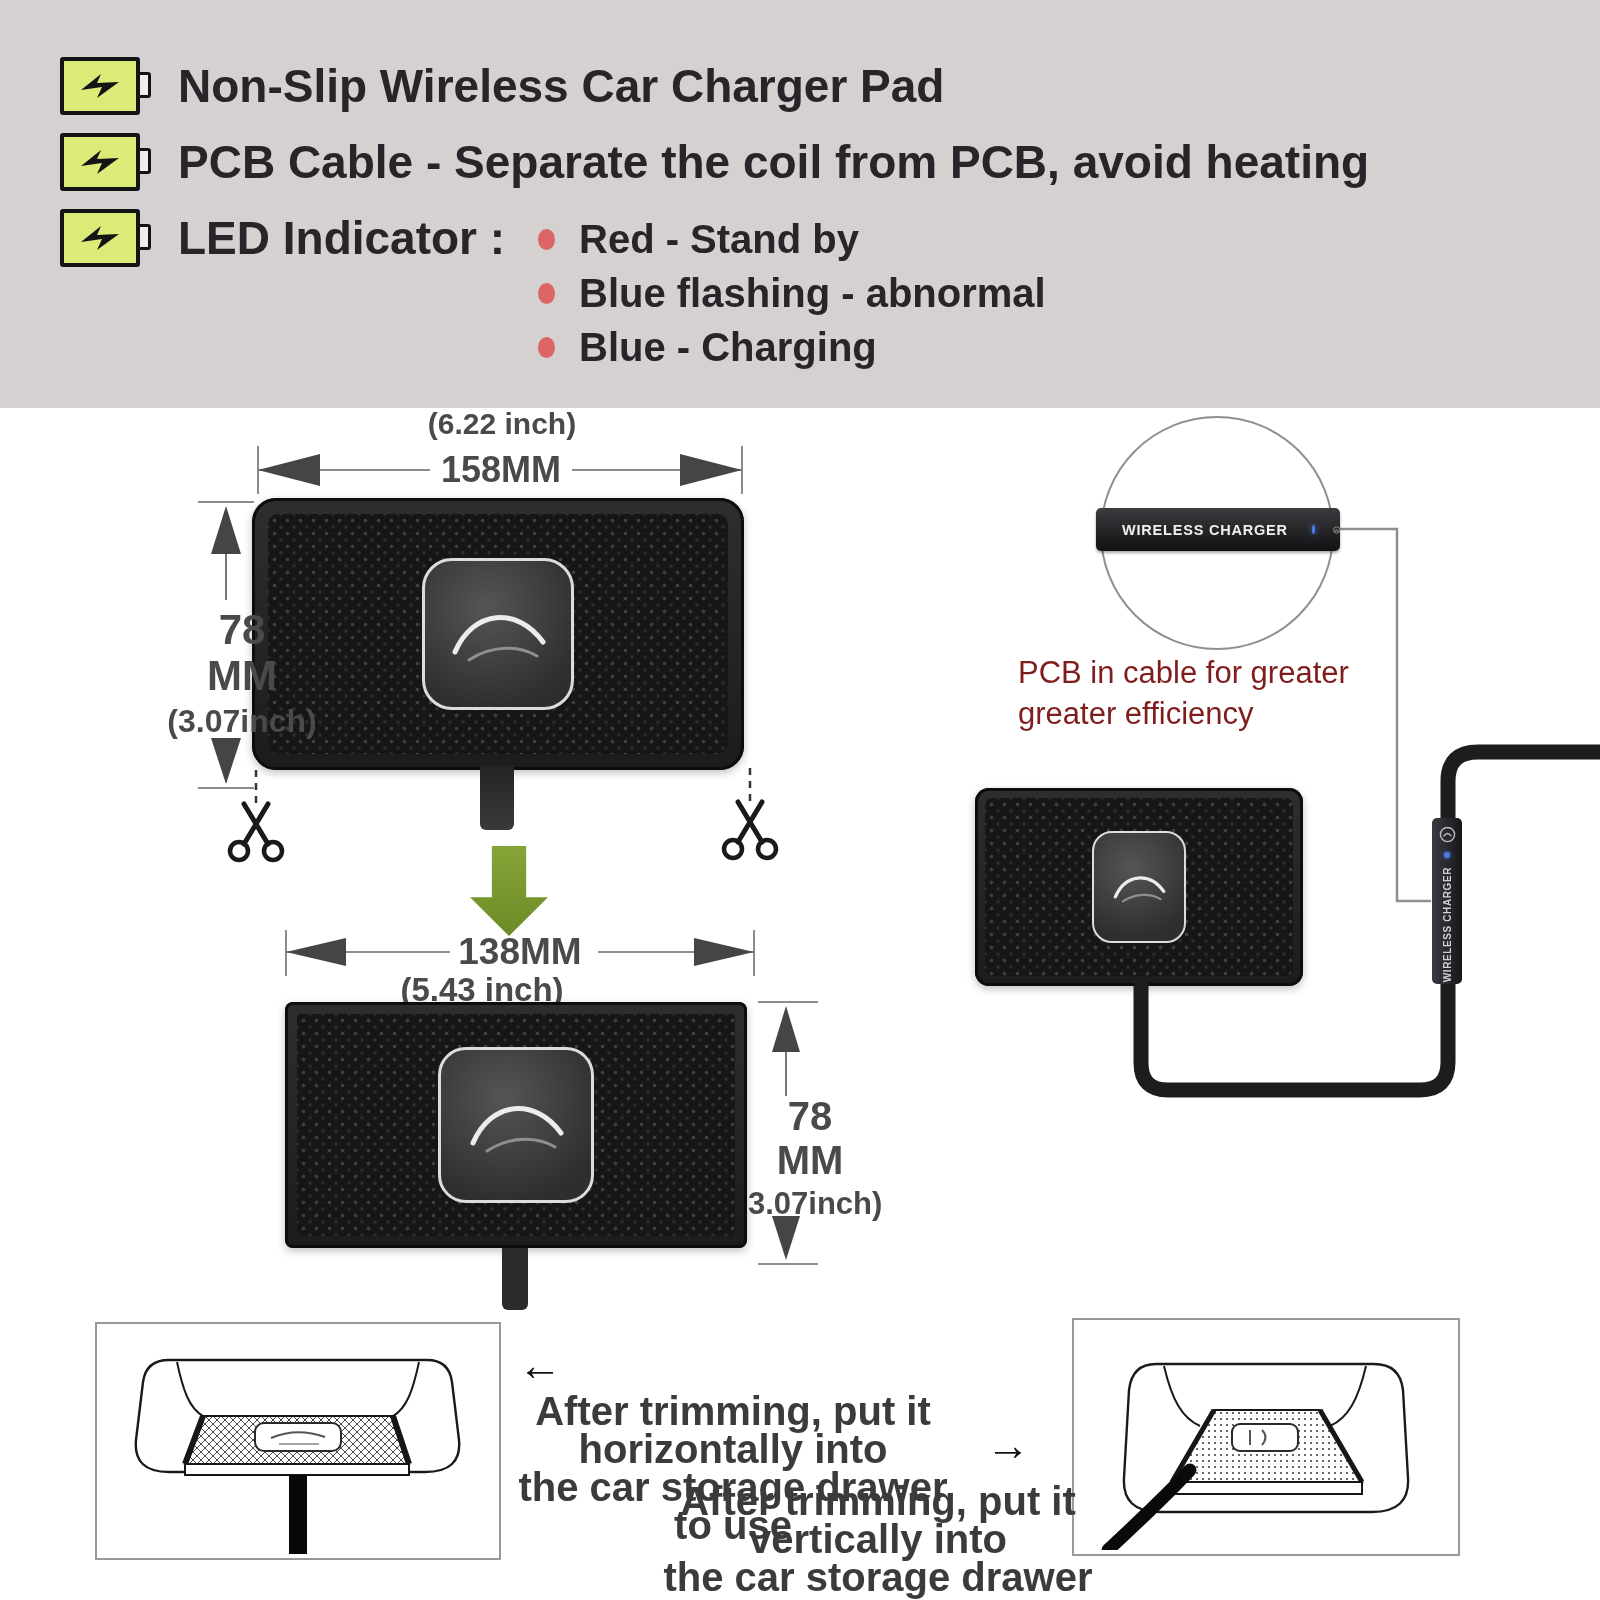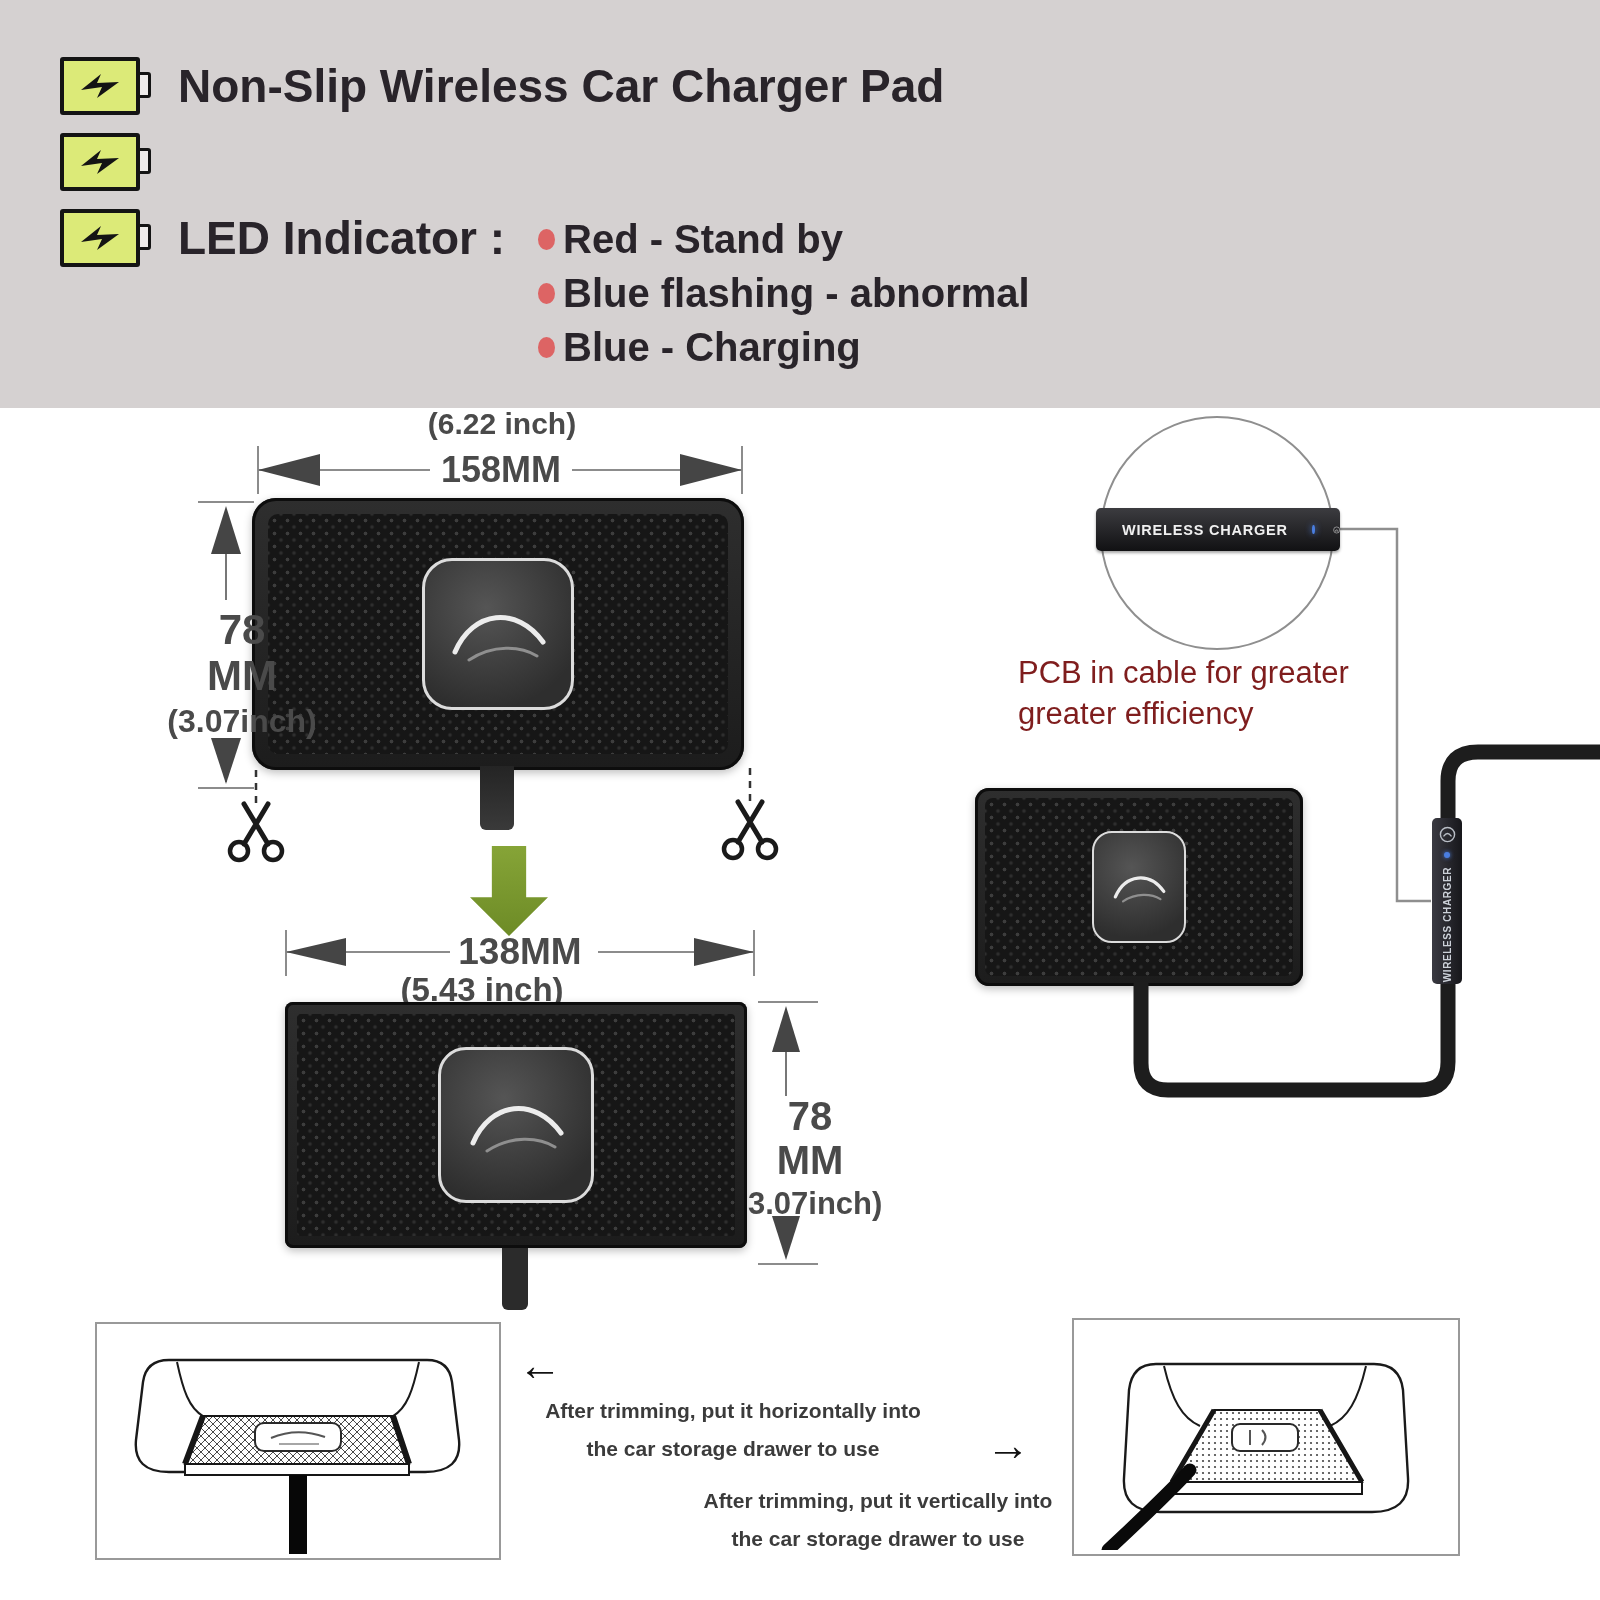--- a/index.html
+++ b/index.html
@@ -8,21 +8,21 @@
 
   
   .banner{position:absolute;left:0;top:0;width:1600px;height:408px;background:#d5d1d1;}
   .feature-row{position:absolute;left:60px;display:flex;align-items:center;gap:38px;height:56px;}
   .battery{position:relative;width:72px;height:50px;background:#dcea78;border:4px solid #141414;
            border-radius:3px;flex:0 0 auto;display:flex;align-items:center;justify-content:center;}
   .battery::after{content:"";position:absolute;right:-15px;top:11px;width:8px;height:20px;
            background:#efeceb;border:3px solid #141414;border-radius:0 3px 3px 0;}
   .feature-label{font-size:46px;font-weight:bold;color:#29242a;white-space:nowrap;}
   .led-list{position:absolute;left:538px;top:212px;}
-  .led-row{display:flex;align-items:center;gap:8px;height:54px;}
+  .led-row{display:flex;align-items:center;gap:24px;height:54px;}
   .led-bullet{width:17px;height:21px;border-radius:50%;background:#dd6464;flex:0 0 auto;}
   .led-text{font-size:40px;font-weight:bold;color:#29242a;white-space:nowrap;}
 
   
   .pad{position:absolute;background:linear-gradient(180deg,#2e2e2e,#1c1c1c);
        box-shadow:inset 0 0 0 3px #0d0d0d,0 3px 8px rgba(0,0,0,.25);}
   .pad .texture{position:absolute;background-color:#161616;border-radius:10px;
        background-image:radial-gradient(circle,#3d3d3d 1.6px,transparent 2.2px),
                         radial-gradient(circle,#2e2e2e 1.6px,transparent 2.2px);
        background-size:13px 13px;background-position:0 0,6.5px 6.5px;}
@@ -55,21 +55,21 @@
   
   .inline-controller{position:absolute;left:1432px;top:818px;width:30px;height:166px;border-radius:5px;
        background:linear-gradient(90deg,#3a3a42,#17171b);display:flex;flex-direction:column;align-items:center;
        padding-top:8px;box-sizing:border-box;}
   .inline-controller .v-label{margin-top:9px;writing-mode:vertical-rl;transform:rotate(180deg);
        font-size:10px;font-weight:bold;letter-spacing:.6px;color:#ccd1d9;white-space:nowrap;}
   .dot-sm{width:6px;height:6px;border-radius:50%;background:#4a7ee0;box-shadow:0 0 4px #4a7ee0;margin-top:9px;}
 
   
   .usage-box{position:absolute;border:2px solid #999;background:#fff;}
-  .instr{position:absolute;text-align:center;font-size:21px;line-height:38px;font-weight:700;color:#3b3b3b;}
+  .instr{position:absolute;text-align:center;font-size:40px;line-height:38px;font-weight:700;color:#3b3b3b;}
   .instr-arrow{position:absolute;font-size:44px;font-weight:900;color:#111;}
 
   svg{display:block;}
   .abs{position:absolute;}
 </style>
 </head>
 <body>
 
 <div class="canvas">
 
@@ -83,20 +83,21 @@
       </div>
       <div class="feature-label">Non-Slip Wireless Car Charger Pad</div>
     </div>
 
     <div class="feature-row" style="top:134px;">
       <div class="battery">
         <svg width="42" height="32" viewBox="0 0 42 32">
           <polygon points="2,20 22,4 18,13 40,12 18,28 23,17" fill="#141414"></polygon>
         </svg>
       </div>
+      <div class="feature-label">PCB Cable - Separate the coil from PCB, avoid heating</div>
     </div>
 
     <div class="feature-row" style="top:210px;justify-content:space-between;">
       <div class="battery">
         <svg width="42" height="32" viewBox="0 0 42 32">
           <polygon points="2,20 22,4 18,13 40,12 18,28 23,17" fill="#141414"></polygon>
         </svg>
       </div>
       <div class="feature-label">LED Indicator :</div>
     </div>

